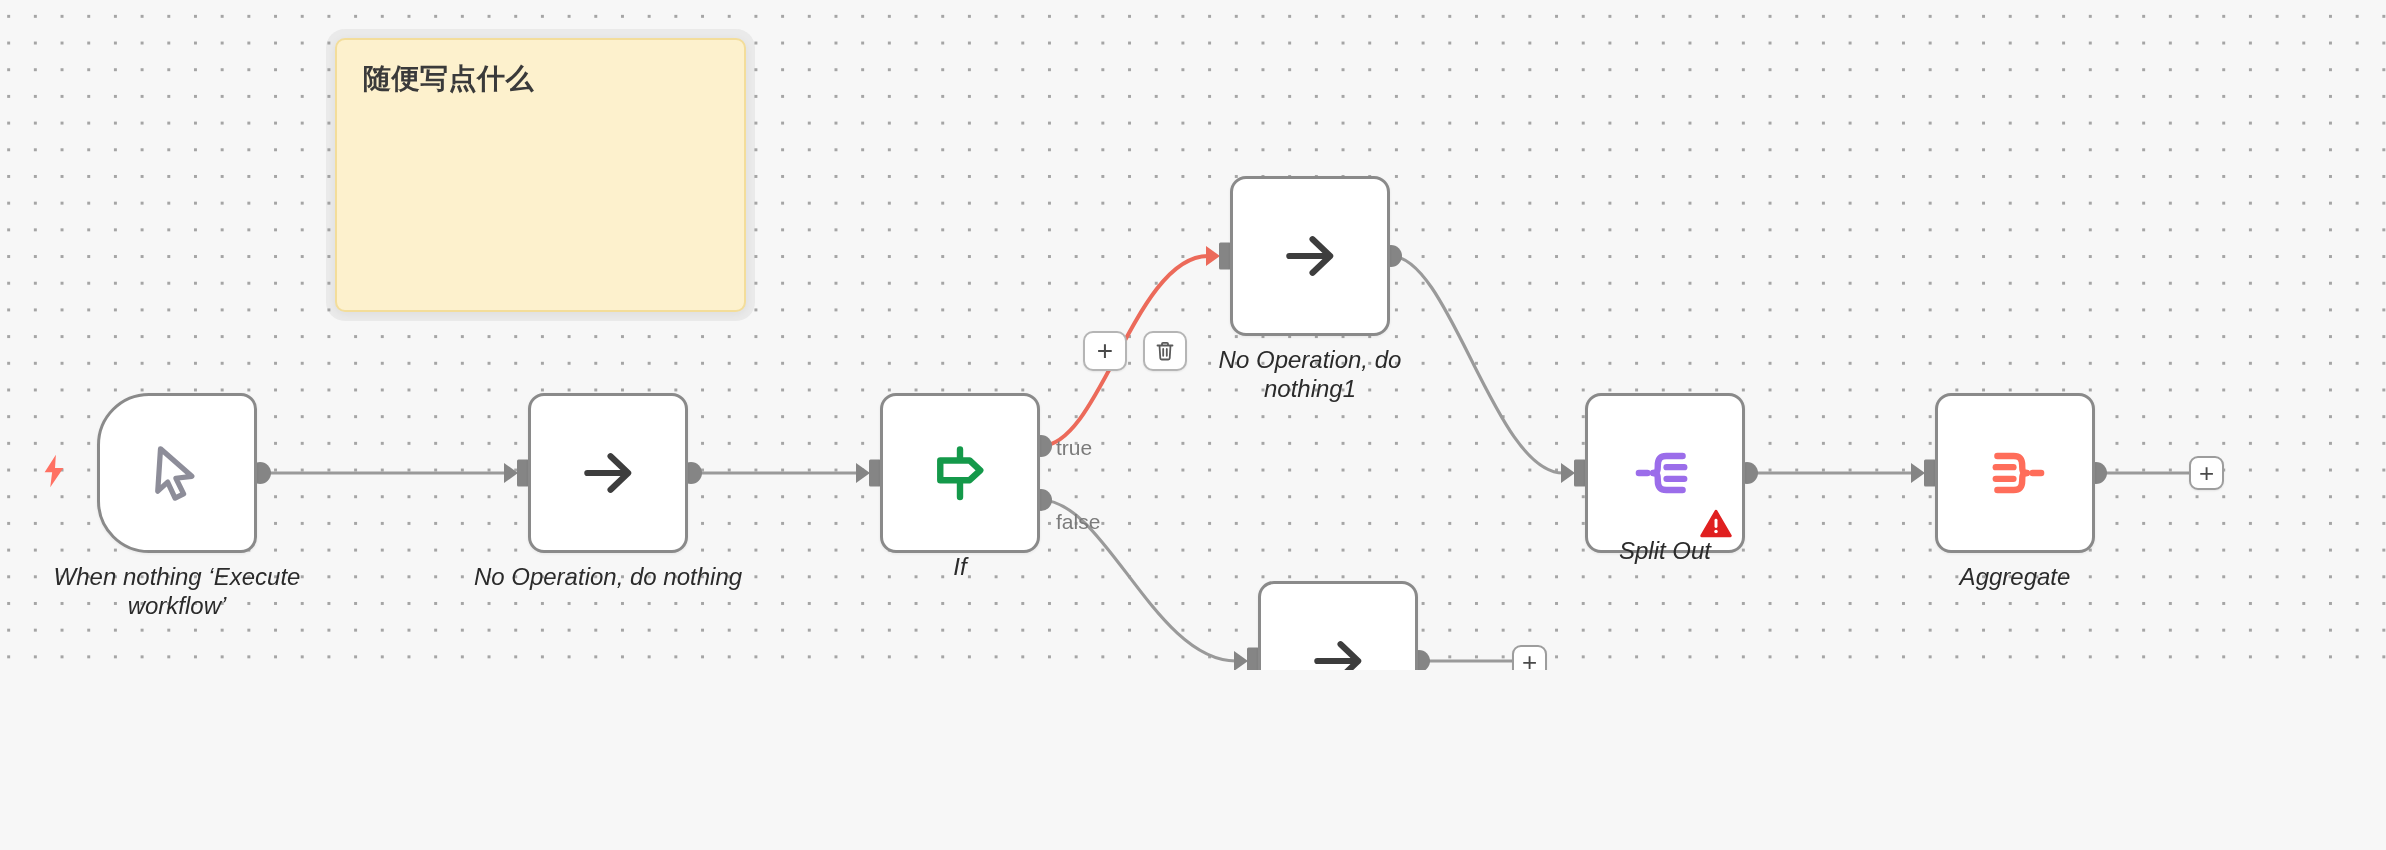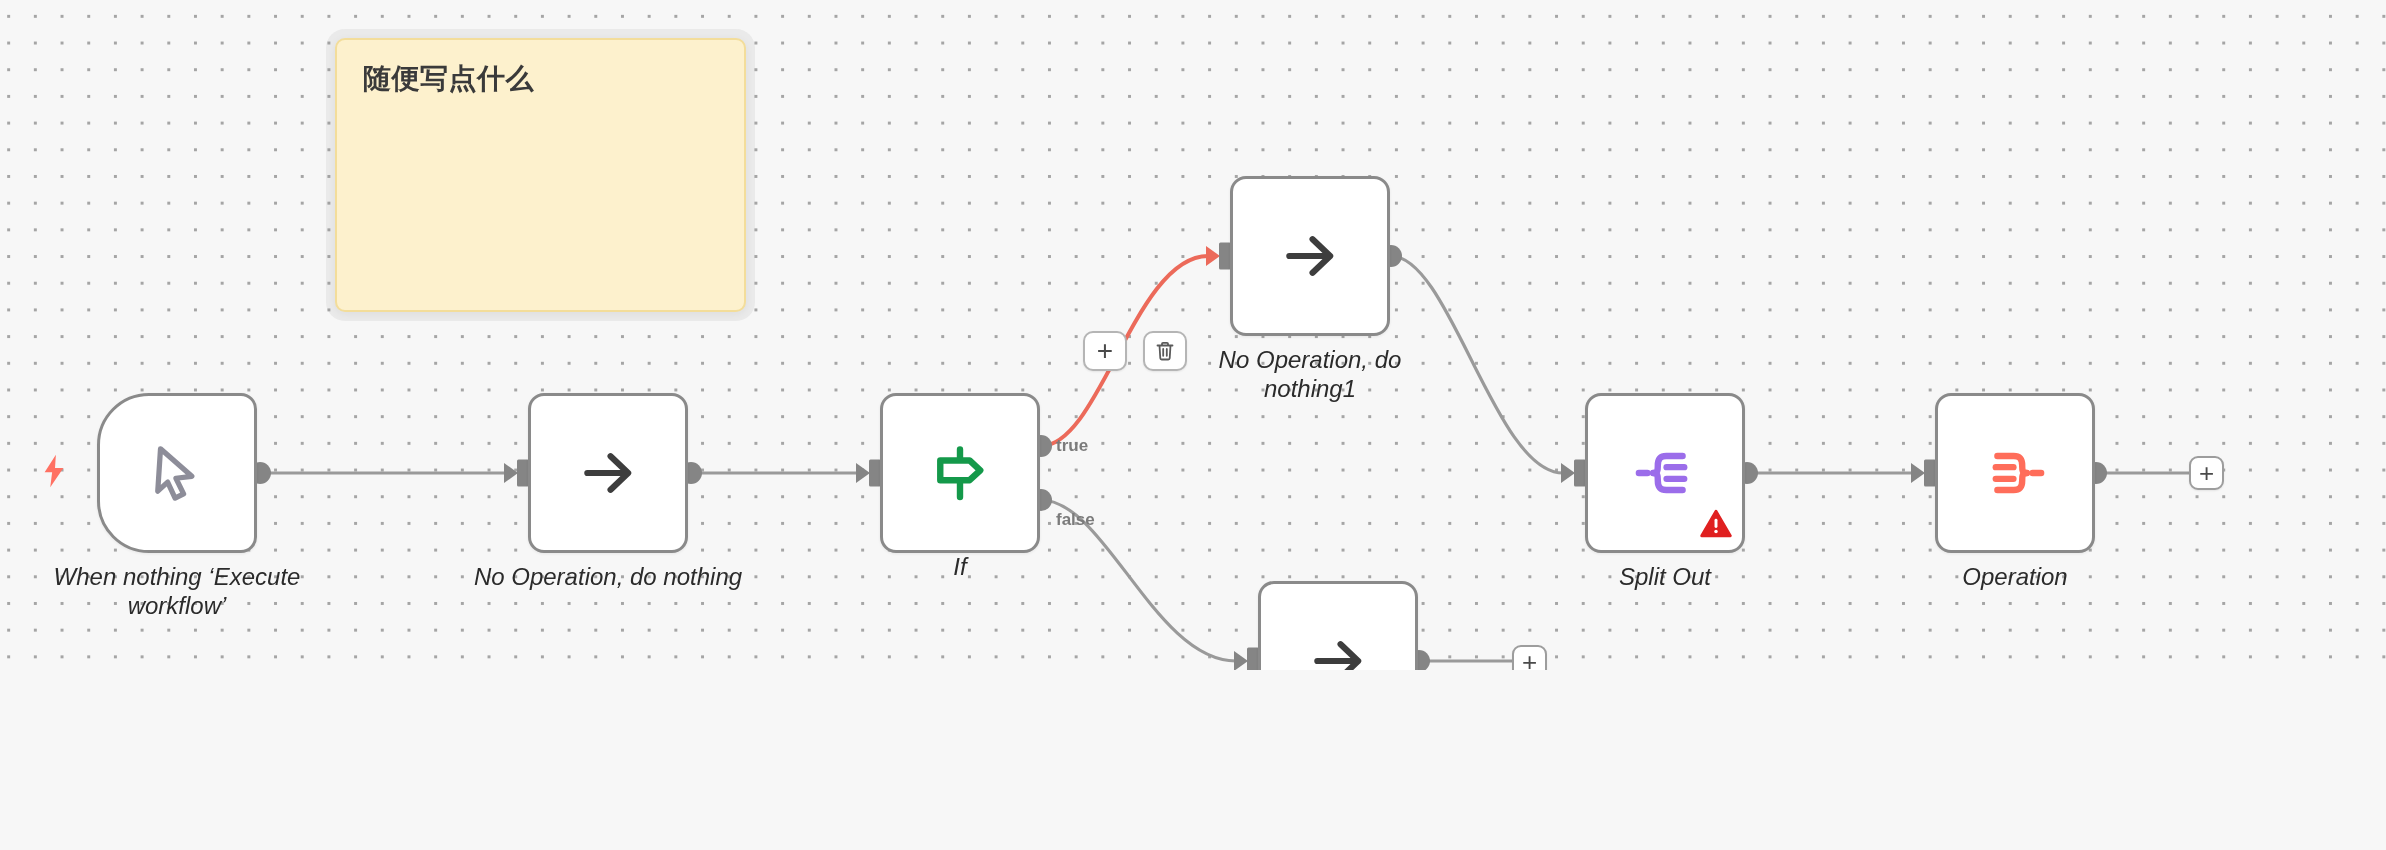--- a/index.html
+++ b/index.html
@@ -50,23 +50,22 @@
     font-size:24px;
     font-weight:500;
     color:#2b2b2b;
     text-align:center;
     line-height:1.22;
     font-style:italic;
   }
   .node-label.nowrap{white-space:nowrap;transform:translateX(-50%);text-align:right;}
   .port-label{
     position:absolute;
-    font-size:17px;
+    font-size:21px;
     color:#7b7b7b;
-    font-weight:bold;
   }
   .warn-badge{position:absolute;width:32px;height:30px;}
 
   .edge-btn{
     position:absolute;
     background:#ffffff;
     border:2px solid #b5b5b5;
     border-radius:10px;
     box-sizing:border-box;
     display:flex;align-items:center;justify-content:center;
@@ -180,34 +179,34 @@
         <path d="M12.6 9.8 H19.2"></path>
         <path d="M12.6 14.2 H19.2"></path>
       </g>
     </svg>
   </div>
   <svg class="warn-badge" style="left:1700px;top:509px;" viewBox="0 0 24 22">
     <path d="M12 1.6 L22.6 19.8 H1.4 Z" fill="#e02020" stroke="#e02020" stroke-width="2.4" stroke-linejoin="round"></path>
     <rect x="10.9" y="7" width="2.2" height="7" rx="1.1" fill="#ffffff"></rect>
     <circle cx="12" cy="16.6" r="1.3" fill="#ffffff"></circle>
   </svg>
-  <div class="node-label nowrap" style="left:1665px;top:562px;">Split Out</div>
+  <div class="node-label nowrap" style="left:1665px;top:536px;">Split Out</div>
 
   <div class="node-box" style="left:1935px;top:393px;">
     <svg width="64" height="64" viewBox="0 0 24 24">
       <g fill="none" stroke="#ff6d5a" stroke-width="2.4" stroke-linecap="round" stroke-linejoin="round">
         <path d="M21.8 12 H18.6"></path>
         <path d="M16.4 12 C14.6 12 14.7 10.6 14.7 9.2 C14.7 6.4 13.5 5.6 11.5 5.6 H5.4"></path>
         <path d="M16.4 12 C14.6 12 14.7 13.4 14.7 14.8 C14.7 17.6 13.5 18.4 11.5 18.4 H5.4"></path>
         <path d="M11.4 9.8 H4.8"></path>
         <path d="M11.4 14.2 H4.8"></path>
       </g>
     </svg>
   </div>
-  <div class="node-label nowrap" style="left:2015px;top:562px;">Operation</div>
+  <div class="node-label nowrap" style="left:2015px;top:562px;">Aggregate</div>
 
   <div class="edge-btn small" style="left:2189px;top:456px;">
     <span>+</span>
   </div>
 
   <div class="node-box" style="left:1258px;top:581px;">
     <svg width="62" height="62" viewBox="0 0 24 24">
       <path d="M4 12 H19 M13 5.5 L19.8 12 L13 18.5" fill="none" stroke="#3d3d3d" stroke-width="2.4" stroke-linecap="round" stroke-linejoin="round"></path>
     </svg>
   </div>

